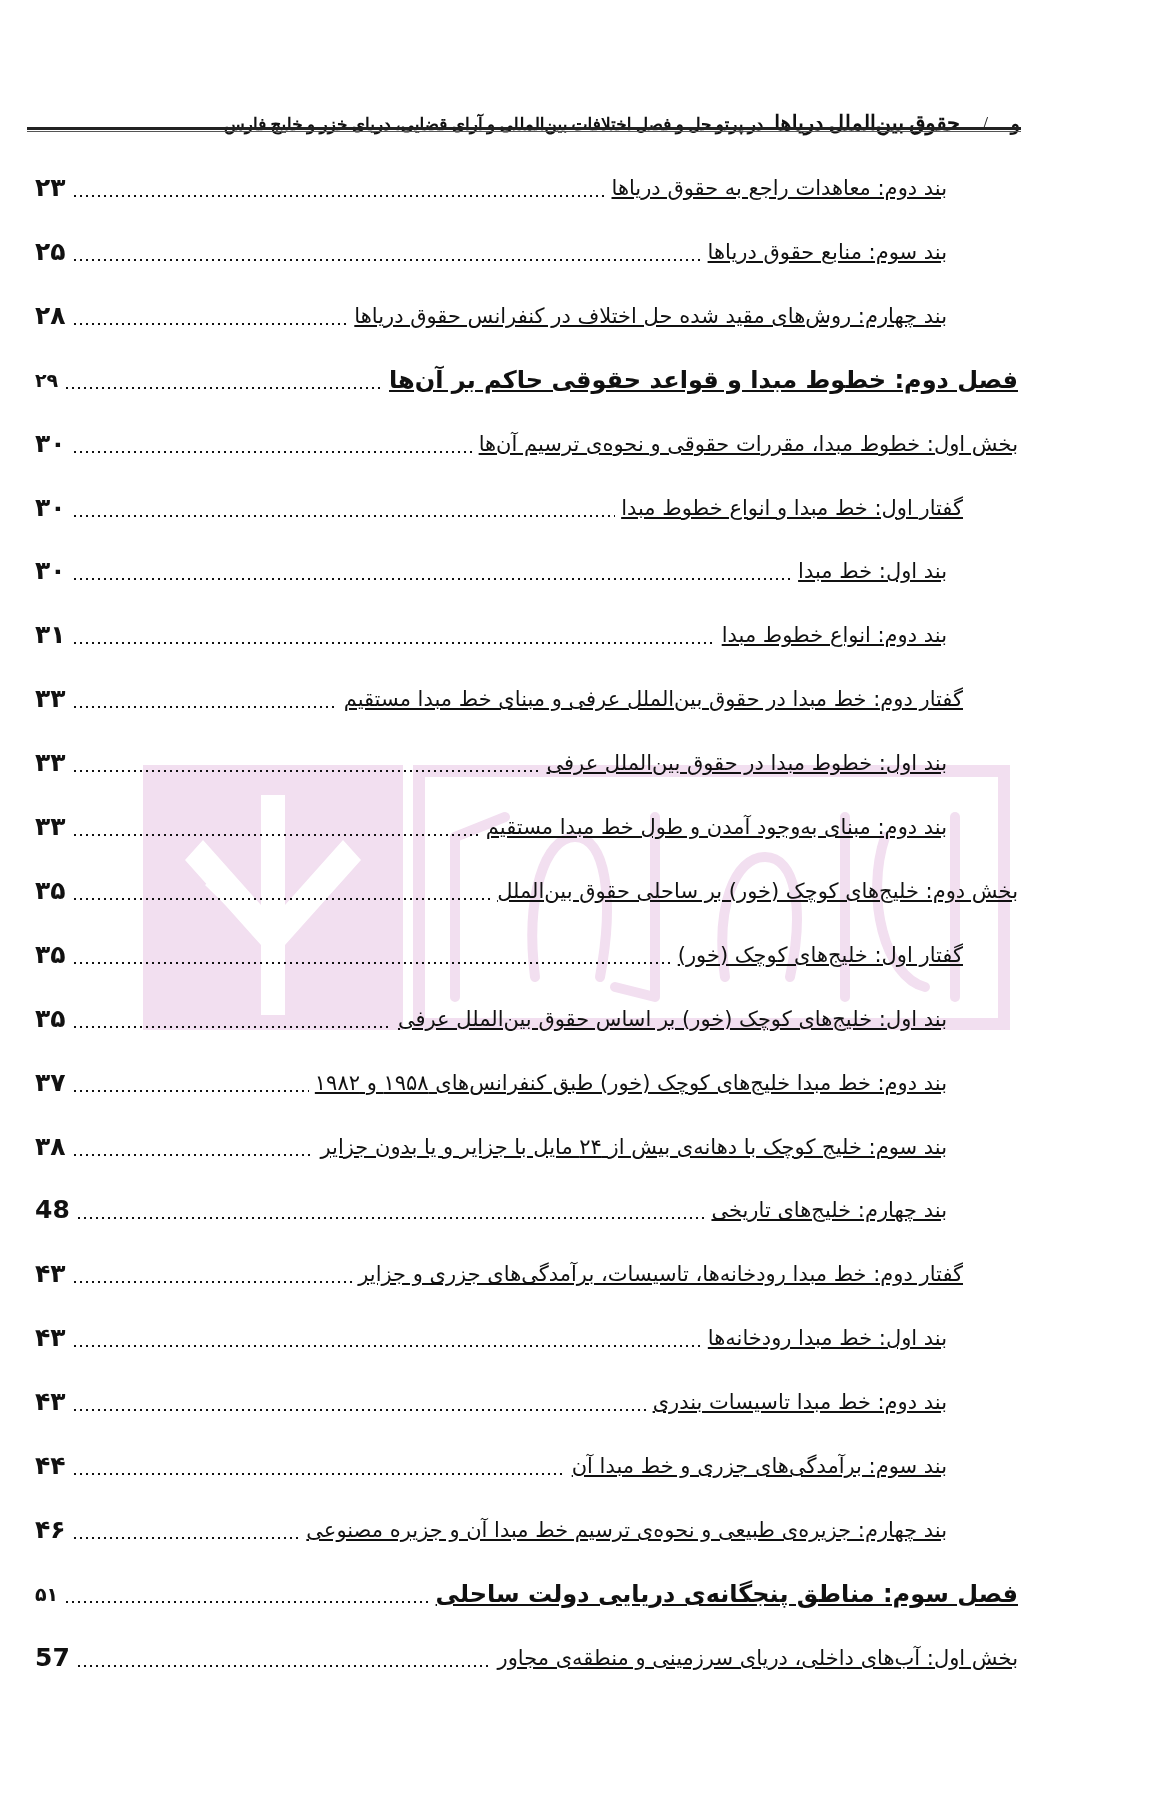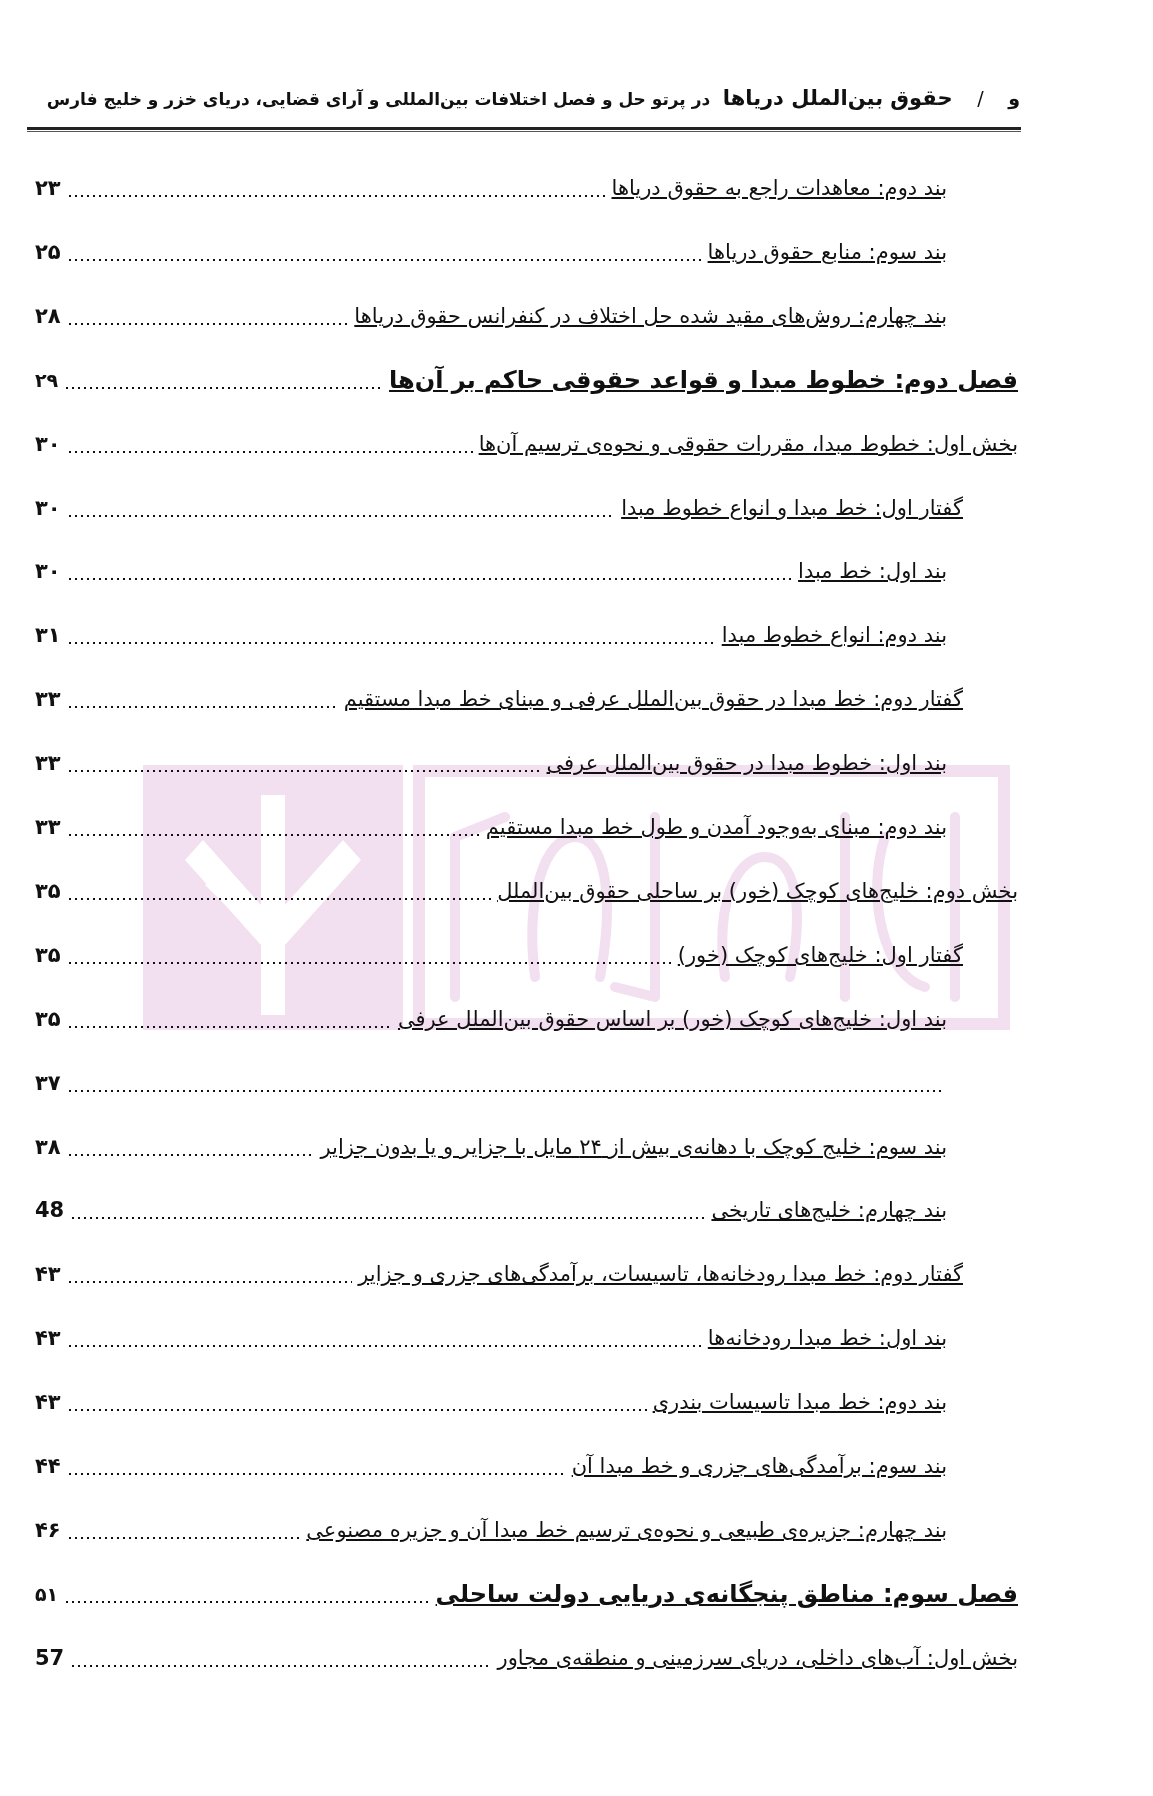--- a/index.html
+++ b/index.html
@@ -1,40 +1,40 @@
 <!DOCTYPE html>
 <html><head>
 <meta charset="utf-8">
 <style>
   html, body { margin: 0; padding: 0; background: #ffffff; }
   body { width: 1153px; height: 1796px; position: relative; overflow: hidden;
          font-family: "DejaVu Sans", sans-serif; color: #111; }
-  .header { position: absolute; top: 88px; left: 150px; width: 870px; height: 34px;
-            direction: rtl; white-space: nowrap; font-size: 19px; font-weight: bold; line-height: 20px; }
+  .header { position: absolute; top: 104px; left: 150px; width: 870px; height: 34px;
+            direction: rtl; white-space: nowrap; font-size: 19px; font-weight: bold; line-height: 38px; font-family: Liberation Serif, serif; }
   .header .folio { margin-left: 18px; }
   .header .slash { margin-left: 18px; font-weight: normal; }
   .header .main { font-size: 21px; margin-left: 6px; }
   .header .sub { font-size: 17px; }
   .rule-thick { position: absolute; top: 127px; left: 27px; width: 994px; height: 3px; background: #222; }
   .rule-thin { position: absolute; top: 131px; left: 27px; width: 994px; height: 1px; background: #555; }
 
   .watermark { position: absolute; left: 143px; top: 765px; width: 867px; height: 265px; pointer-events: none; }
   .wm-block { position: absolute; left: 0; top: 0; width: 260px; height: 265px; background: #f2dff0; }
   .wm-frame { position: absolute; left: 270px; top: 0; width: 597px; height: 265px;
               border: 12px solid #f2dff0; box-sizing: border-box; }
   .wm-frame svg, .wm-block svg { position: absolute; left: 0; top: 0; }
 
   .toc { position: absolute; left: 0; top: 0; width: 1153px; height: 1796px; }
   .row { position: absolute; left: 35px; height: 40px; direction: rtl; display: flex; align-items: flex-end;
          white-space: nowrap; font-size: 21px; line-height: 40px; }
   .row .title { flex: 0 0 auto; text-decoration: underline; }
   .row .leader { flex: 1 1 auto; overflow: hidden; margin: 0 6px 10px 6px; height: 4px;
                  background-image: radial-gradient(circle, #111 1.1px, transparent 1.3px);
                  background-size: 6px 4px; background-repeat: repeat-x; background-position: left center; }
-  .row .page { flex: 0 0 auto; font-weight: bold; font-size: 21px; }
+  .row .page { flex: 0 0 auto; font-weight: bold; font-size: 25px; }
   .row.chapter { font-weight: bold; font-size: 24px; }
   .row.chapter .page { font-size: 19px; }
   .lvl-section { width: 983px; }
   .lvl-chapter { width: 983px; }
   .lvl-part    { width: 928px; }
   .lvl-clause  { width: 912px; }
 </style>
 </head>
 <body>
 
@@ -133,20 +133,21 @@
       <span class="title">گفتار اول: خلیج‌های کوچک (خور)</span>
       <span class="leader"></span>
       <span class="page">۳۵</span>
     </div>
     <div class="row lvl-clause" style="top: 998.7px;">
       <span class="title">بند اول: خلیج‌های کوچک (خور) بر اساس حقوق بین‌الملل عرفی</span>
       <span class="leader"></span>
       <span class="page">۳۵</span>
     </div>
     <div class="row lvl-clause" style="top: 1062.6px;">
+      <span class="title">بند دوم: خط مبدا خلیج‌های کوچک (خور) طبق کنفرانس‌های ۱۹۵۸ و ۱۹۸۲</span>
       <span class="leader"></span>
       <span class="page">۳۷</span>
     </div>
     <div class="row lvl-clause" style="top: 1126.5px;">
       <span class="title">بند سوم: خلیج کوچک با دهانه‌ی بیش از ۲۴ مایل با جزایر و یا بدون جزایر</span>
       <span class="leader"></span>
       <span class="page">۳۸</span>
     </div>
     <div class="row lvl-clause" style="top: 1190.4px;">
       <span class="title">بند چهارم: خلیج‌های تاریخی</span>

